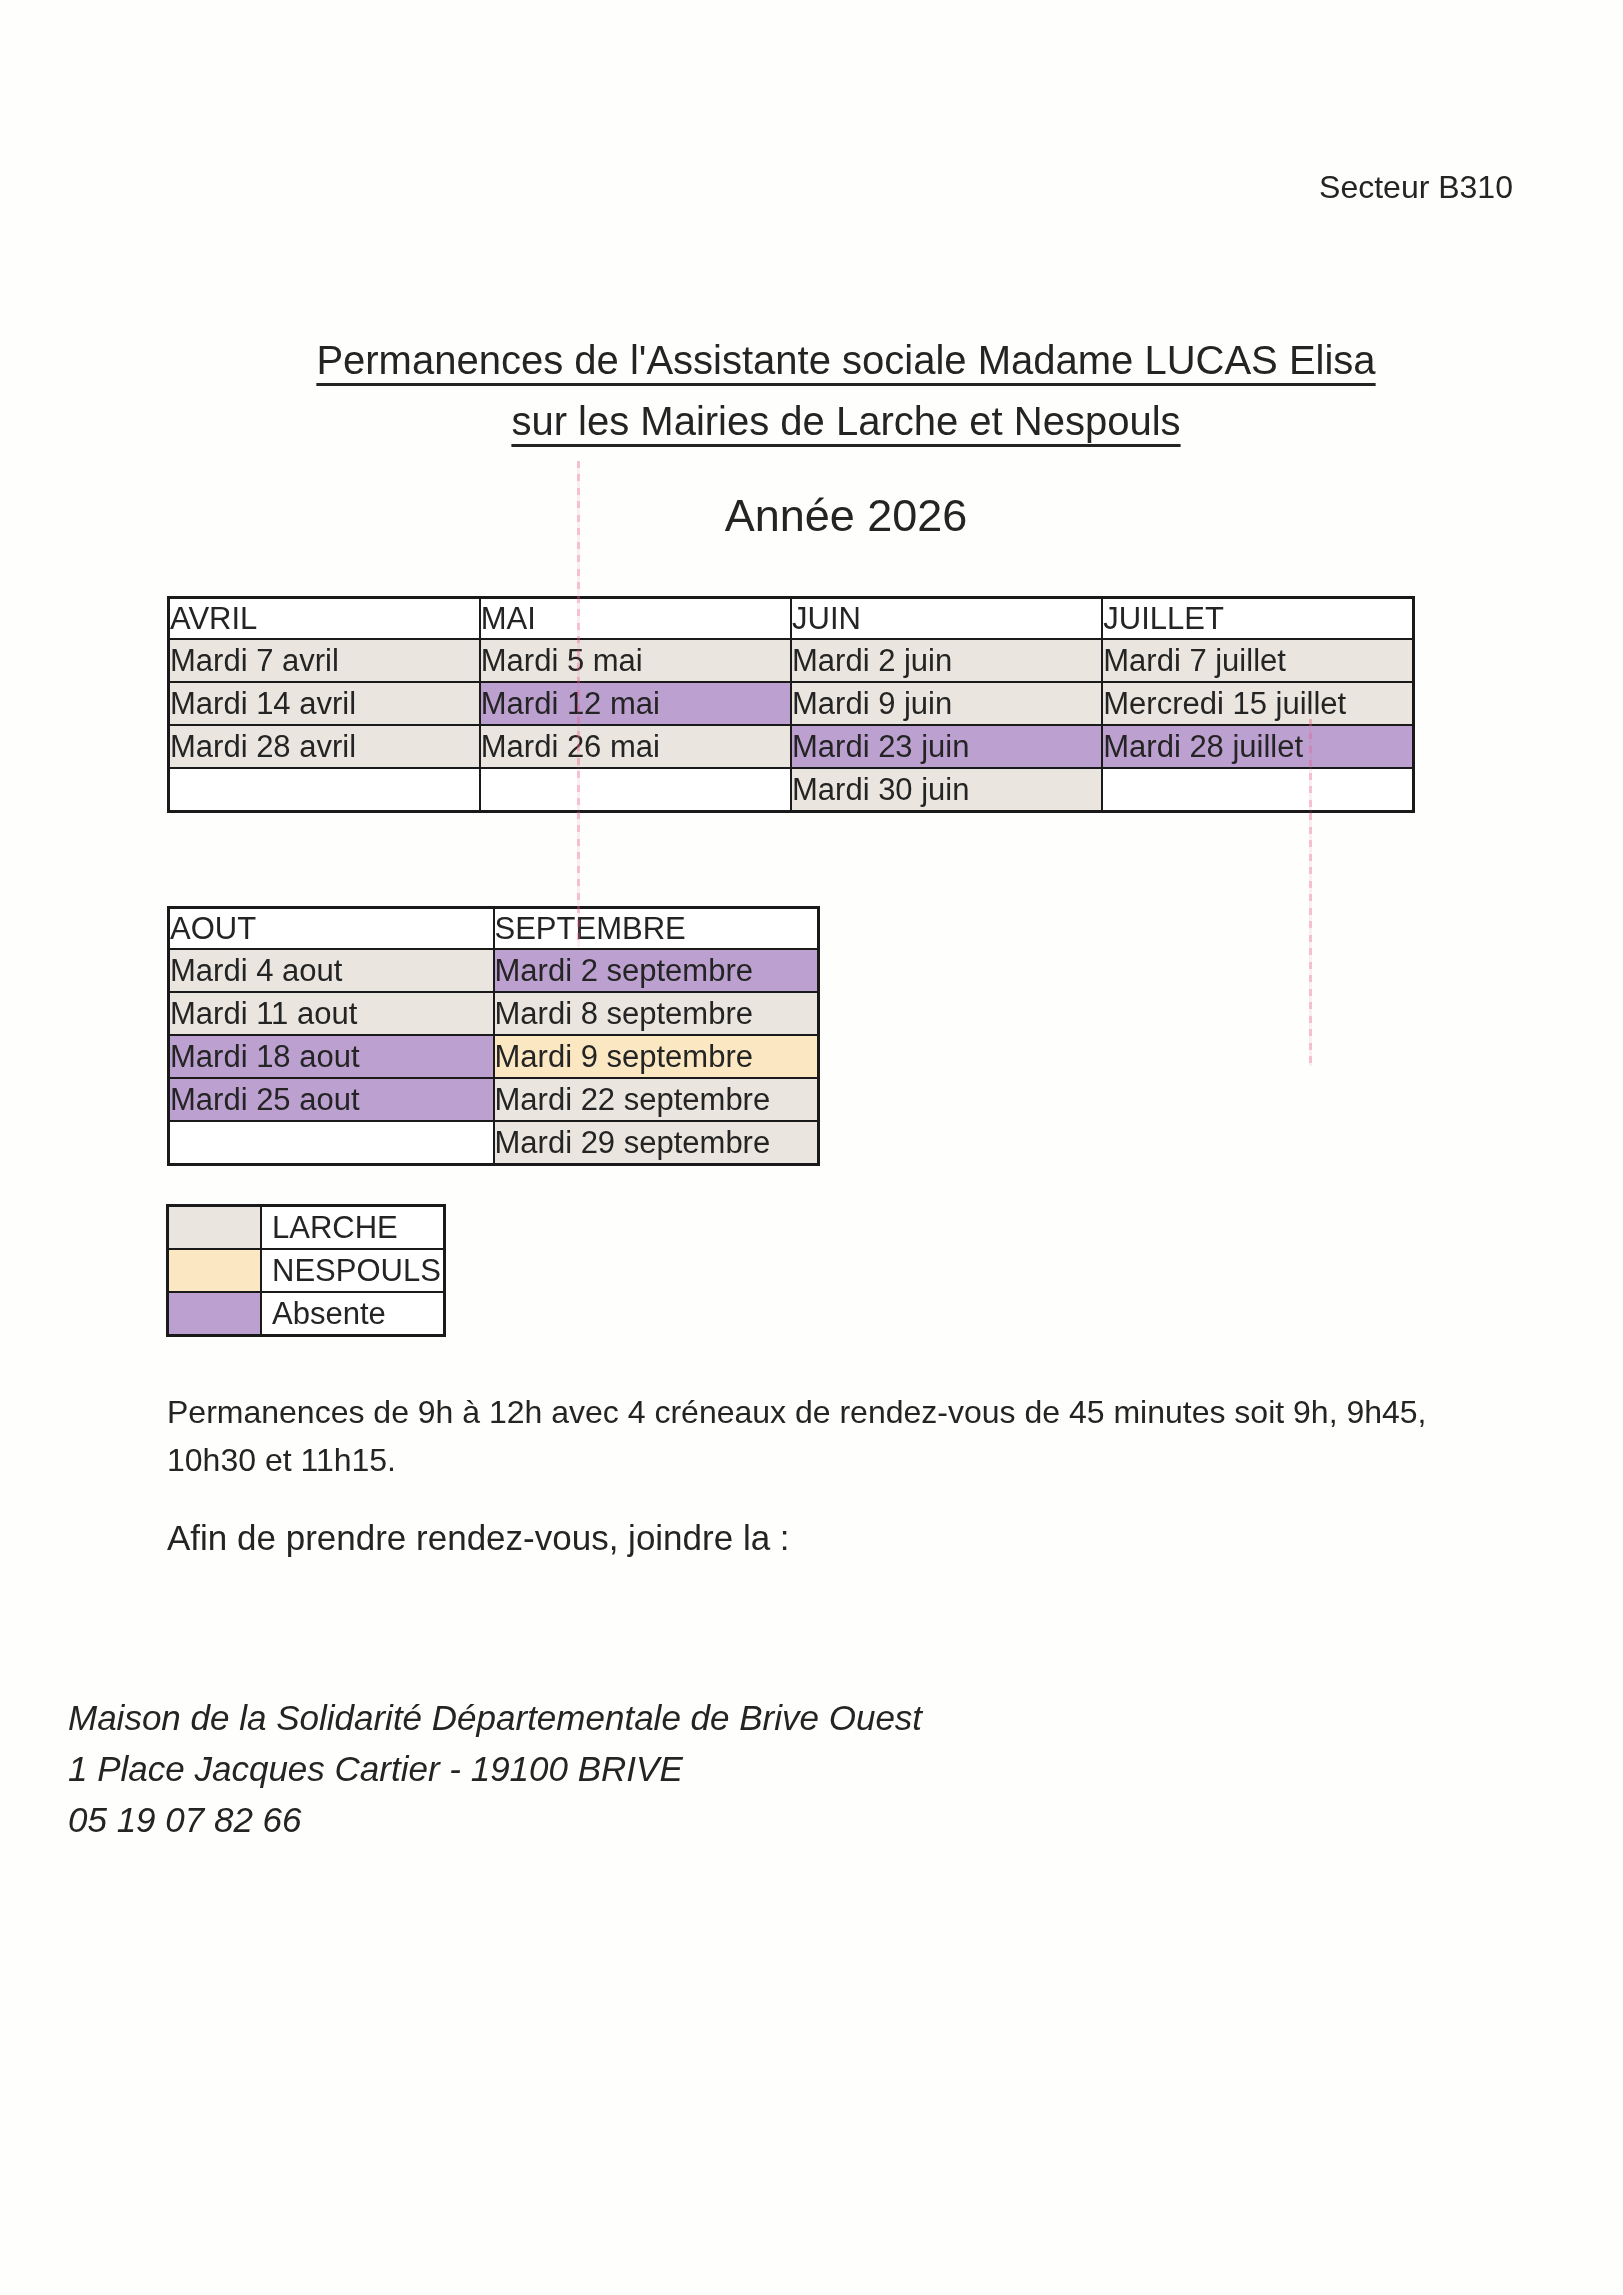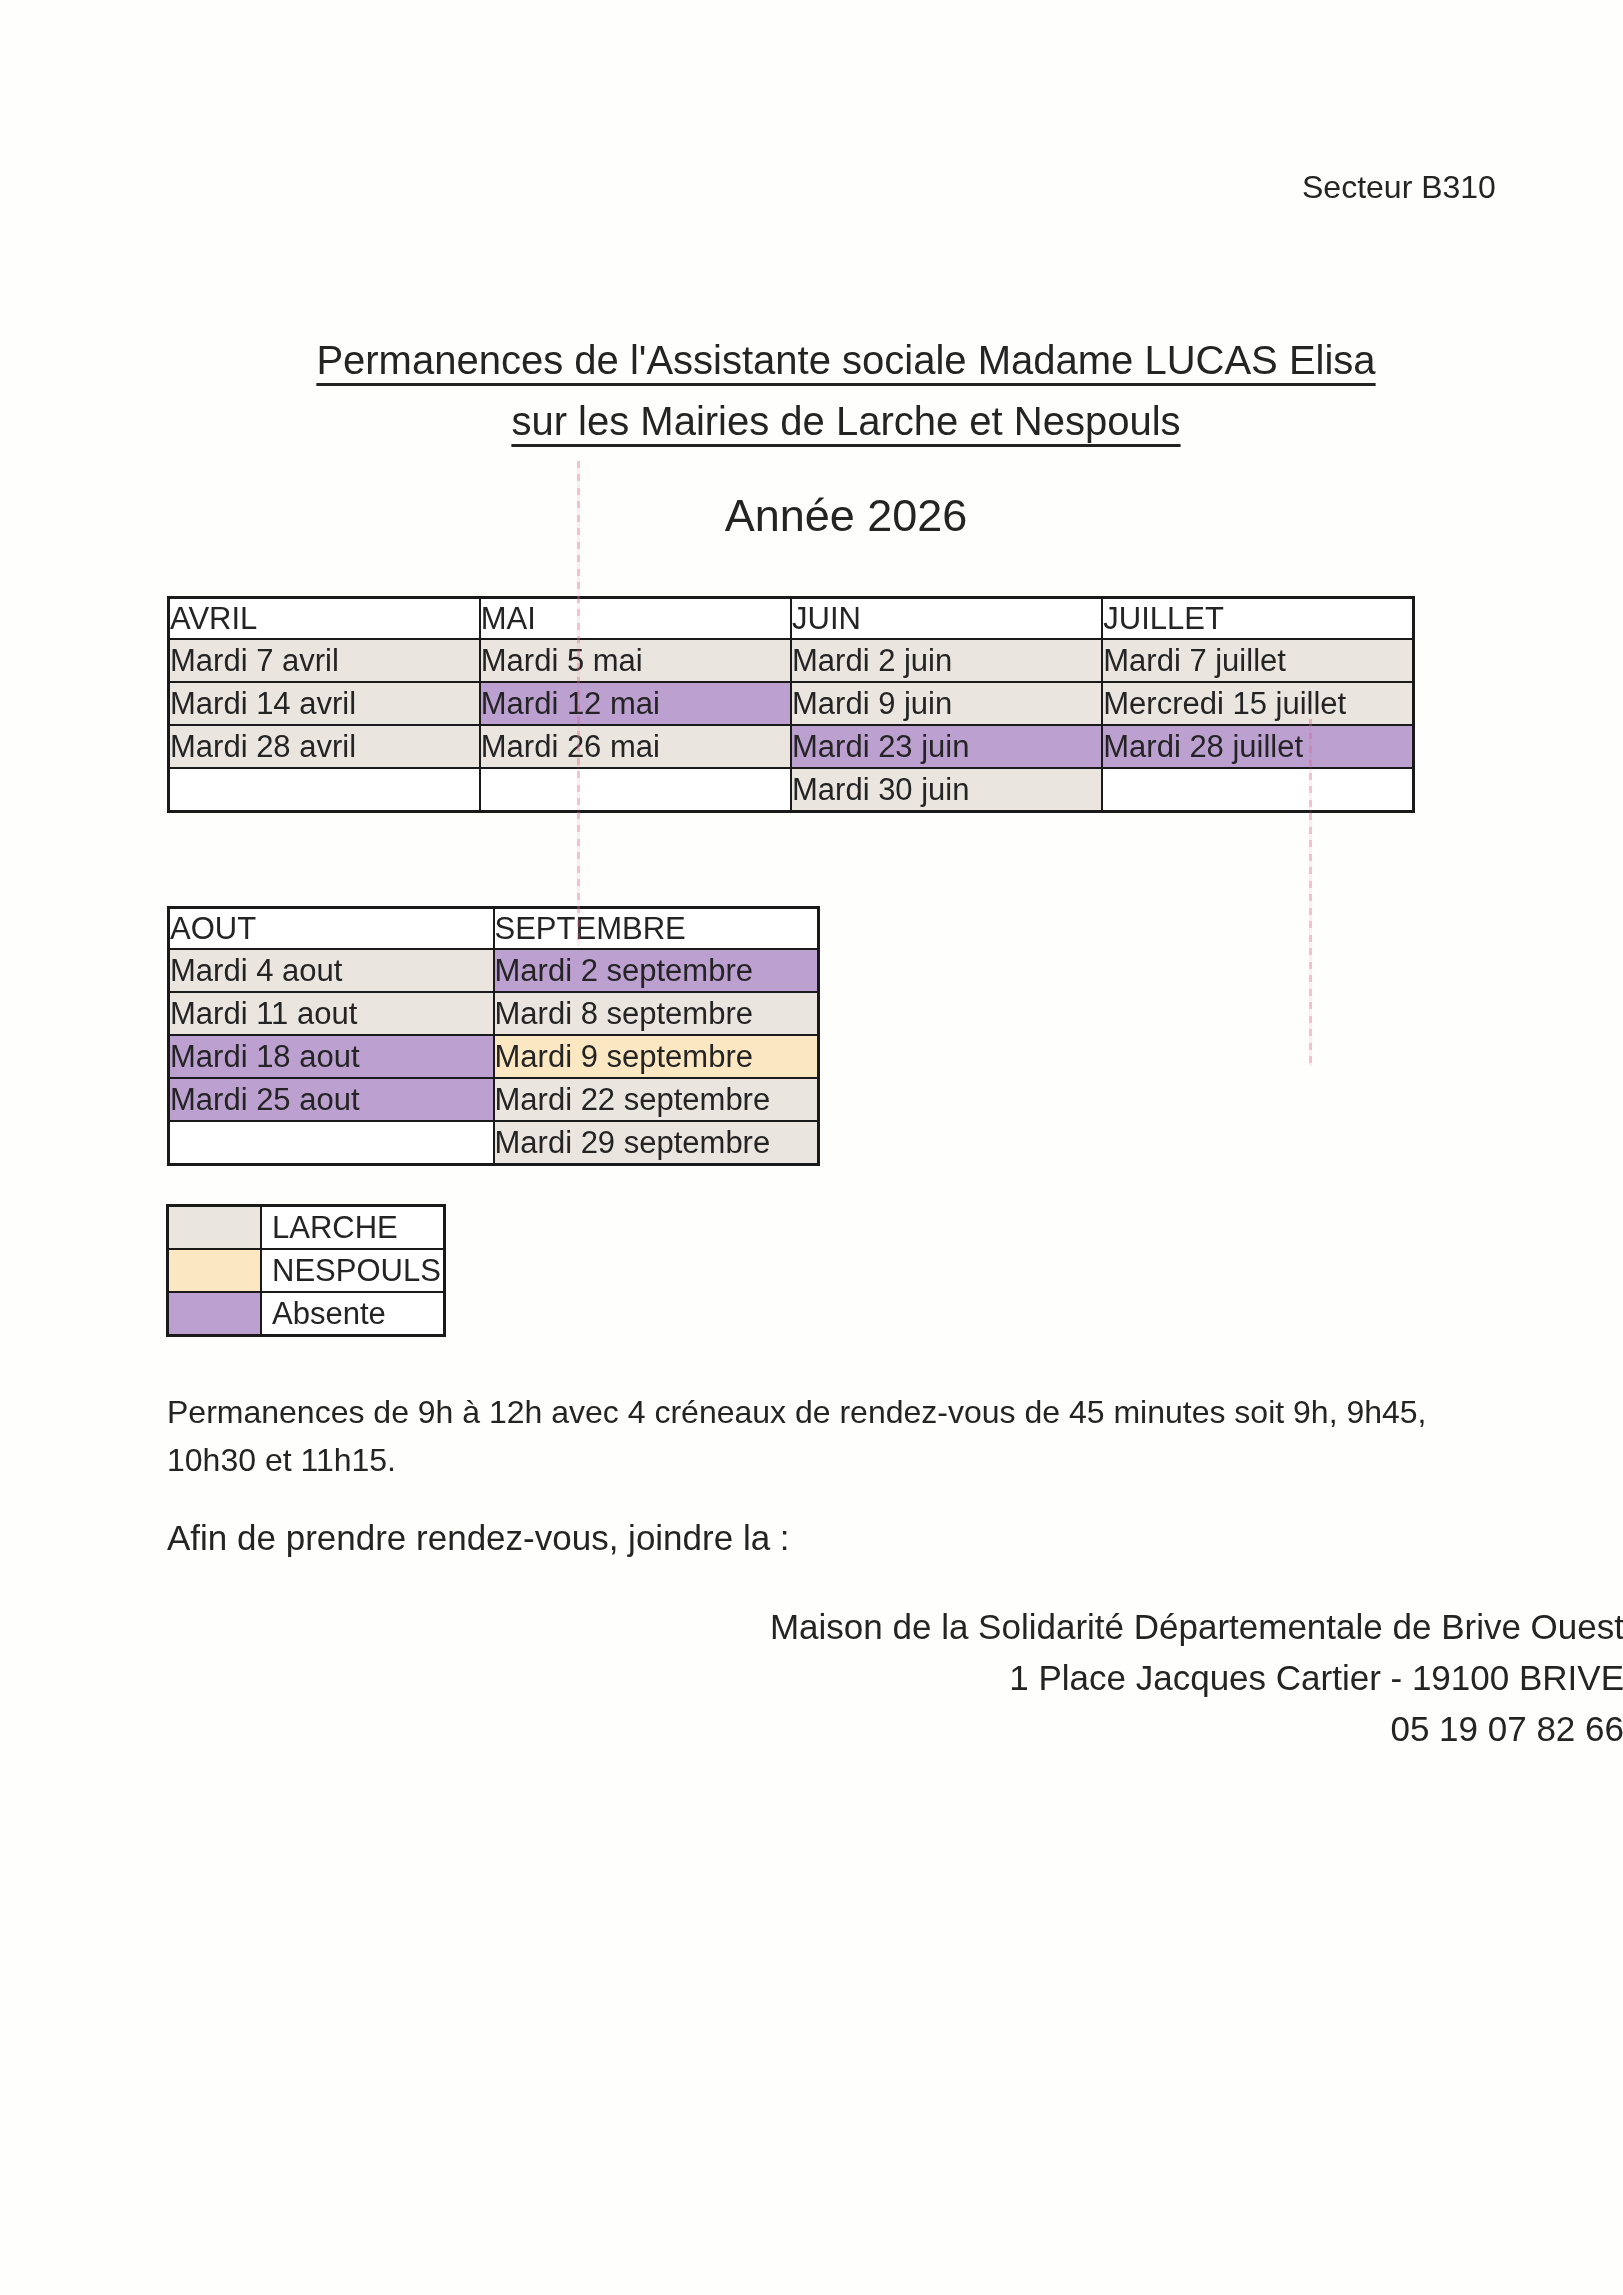--- a/index.html
+++ b/index.html
@@ -10,21 +10,21 @@
     background: #fefefd;
     font-family: "Liberation Sans", sans-serif;
     color: var(--c-text, #242424);
     overflow: hidden;
     font-weight: 300;
   }
 
   .sector {
     position: absolute;
     top: 169px; left: 1302px; width: 228px;
-    text-align: left;
+    text-align: center;
     font-size: 32px;
   }
 
   .title {
     position: absolute;
     top: 330px; left: 68px; width: 1556px;
     text-align: center;
     font-size: 40px;
     line-height: 61px;
   }
@@ -90,24 +90,25 @@
     font-size: 32px;
     line-height: 48px;
   }
   .intro {
     position: absolute;
     left: 167px; top: 1518px;
     font-size: 35px;
   }
   .addr {
     position: absolute;
-    left: 68px; top: 1601px; width: 1556px;
-    text-align: right;
+    left: 68px; top: 1692px; width: 1556px;
+    text-align: left;
     font-size: 35px;
     line-height: 51px;
+    font-style: italic;
   }
 
   .artifact {
     position: absolute;
     width: 2.5px;
     pointer-events: none;
     background: repeating-linear-gradient(
       to bottom,
       rgba(230, 90, 140, 0.38) 0px,  rgba(230, 90, 140, 0.38) 6.8px,
       rgba(230, 90, 140, 0.10) 6.8px,  rgba(230, 90, 140, 0.10) 13.5px

